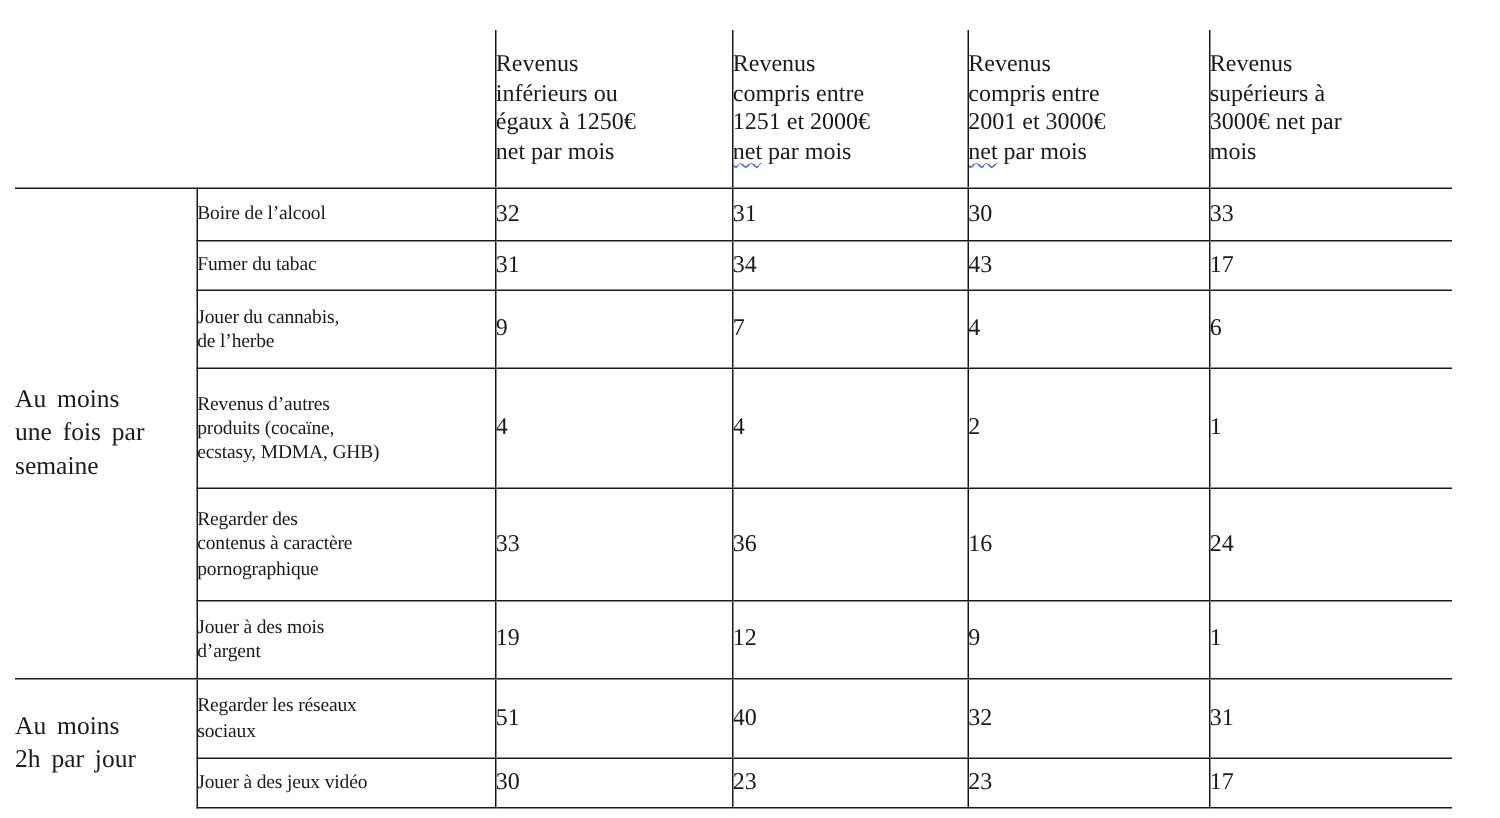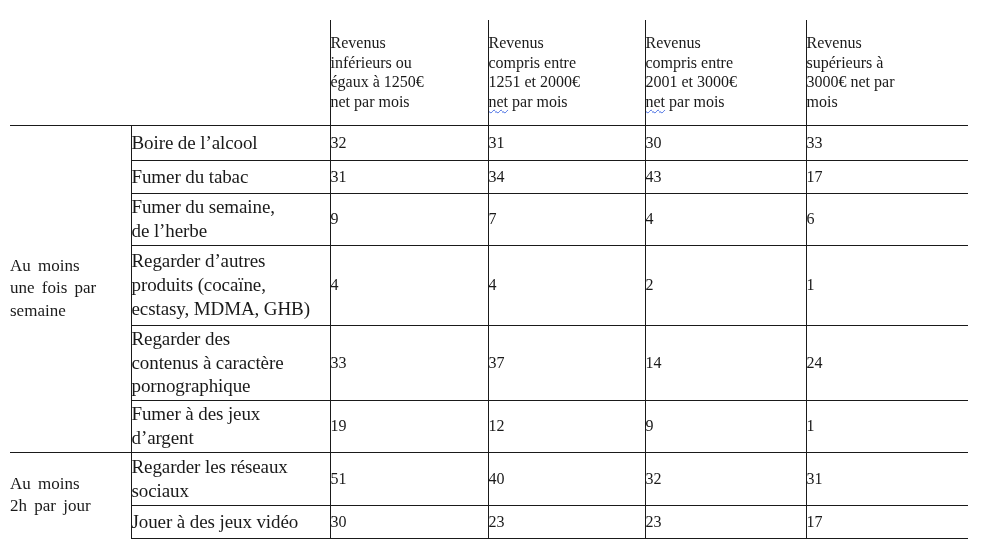--- a/index.html
+++ b/index.html
@@ -53,21 +53,21 @@
     white-space: pre-line;
     word-spacing: 3px;
     vertical-align: middle;
   }
   .grp-weekly { border-bottom: 1.5px solid #1a1a1a; }
   .grp-daily  { border-bottom: none; }
   
   .lbl {
     border-left: 1.5px solid #1a1a1a;
     border-bottom: 1.5px solid #1a1a1a;
-    font-size: 19px;
+    font-size: 13px;
     line-height: 1.25;
     padding: 3px 4px 3px 8px;
     white-space: pre-line;
     letter-spacing: -0.1px;
   }
   
   .val {
     border-left: 1.5px solid #1a1a1a;
     border-bottom: 1.5px solid #1a1a1a;
     font-size: 16px;
@@ -122,47 +122,47 @@
         <td class="val">33</td>
       </tr>
       <tr style="height:33px">
         <td class="lbl">Fumer du tabac</td>
         <td class="val">31</td>
         <td class="val">34</td>
         <td class="val">43</td>
         <td class="val">17</td>
       </tr>
       <tr style="height:52px">
-        <td class="lbl">Fumer du semaine,
+        <td class="lbl">Jouer du cannabis,
 de l’herbe</td>
         <td class="val">9</td>
         <td class="val">7</td>
         <td class="val">4</td>
         <td class="val">6</td>
       </tr>
       <tr style="height:80px">
-        <td class="lbl">Regarder d’autres
+        <td class="lbl">Revenus d’autres
 produits (cocaïne,
 ecstasy, MDMA, GHB)</td>
         <td class="val">4</td>
         <td class="val">4</td>
         <td class="val">2</td>
         <td class="val">1</td>
       </tr>
       <tr style="height:75px">
         <td class="lbl">Regarder des
 contenus à caractère
 pornographique</td>
         <td class="val">33</td>
-        <td class="val">37</td>
-        <td class="val">14</td>
+        <td class="val">36</td>
+        <td class="val">16</td>
         <td class="val">24</td>
       </tr>
       <tr style="height:52px">
-        <td class="lbl">Fumer à des jeux
+        <td class="lbl">Jouer à des mois
 d’argent</td>
         <td class="val">19</td>
         <td class="val">12</td>
         <td class="val">9</td>
         <td class="val">1</td>
       </tr>
       <tr style="height:53px">
         <th class="grp grp-daily" rowspan="2">Au moins
 2h par jour</th>
         <td class="lbl">Regarder les réseaux

